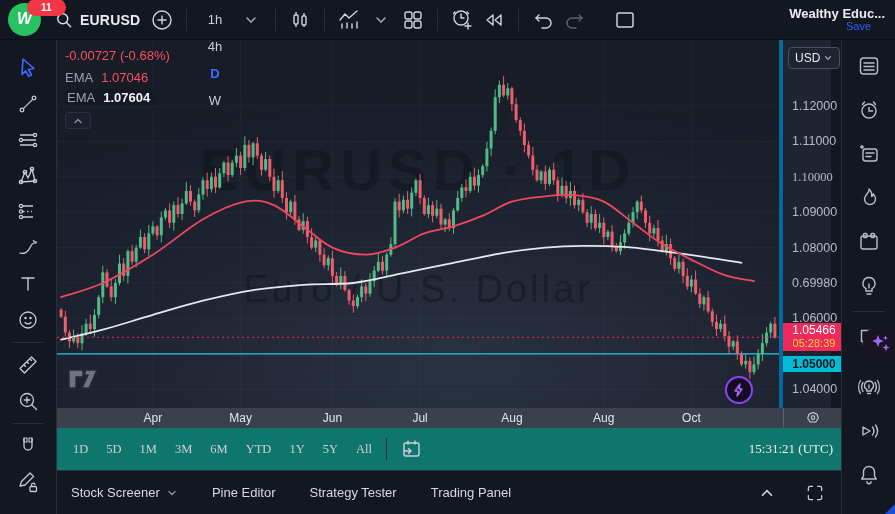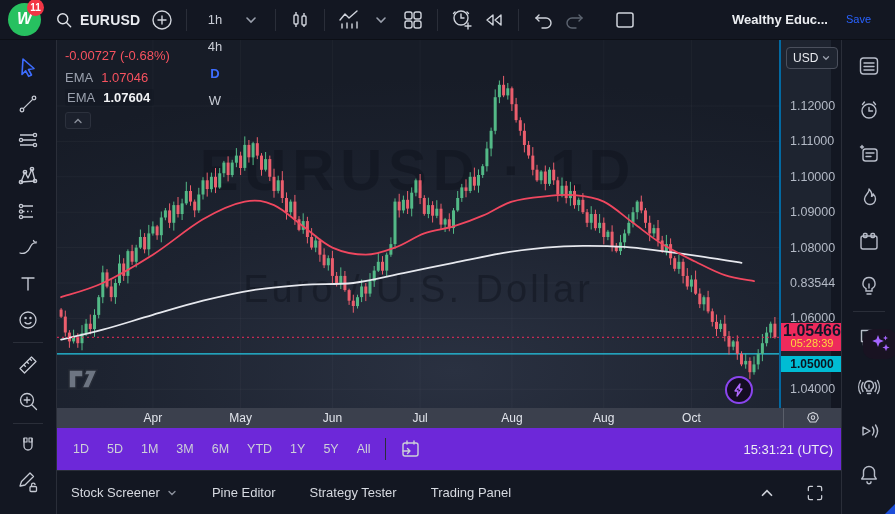--- a/index.html
+++ b/index.html
@@ -7,27 +7,27 @@
   body { font-family:"Liberation Sans", sans-serif; }
   #app { position:relative; width:895px; height:514px; background:#131722; color:#d1d4dc; overflow:hidden; user-select:none; }
 
   
   #topbar { position:absolute; left:0; top:0; width:895px; height:40px; background:#131722; display:flex; align-items:center; z-index:30; border-bottom:1px solid #0c0f16;}
   .vdiv { width:1px; height:22px; background:#2a2e39; margin:0 8px; flex:0 0 auto; }
   .tb-icon { display:flex; align-items:center; justify-content:center; width:32px; height:32px; border-radius:4px; cursor:pointer; flex:0 0 auto;}
   .tb-icon svg { display:block; }
   #logo-wrap { position:relative; width:48px; height:40px; flex:0 0 auto; }
   #logo { position:absolute; left:8px; top:3px; width:33px; height:33px; border-radius:50%; background:#27c160; display:flex; align-items:center; justify-content:center; color:#fff; font-weight:bold; font-style:italic; font-size:16px; }
-  #logo-badge { position:absolute; left:27px; top:-1px; min-width:17px; height:17px; border-radius:9px; background:#f23645; color:#fff; font-size:10px; font-weight:bold; display:flex; align-items:center; justify-content:center; padding:0 3px; }
+  #logo-badge { position:absolute; left:27px; top:-1px; min-width:17px; height:17px; border-radius:9px; background:#f23645; color:#fff; font-size:10px; font-weight:bold; display:flex; align-items:center; justify-content:center; padding:0 14px; }
   #symbol-btn { display:flex; align-items:center; gap:6px; padding:0 6px; height:32px; cursor:pointer; }
   #symbol-name { font-size:14px; font-weight:bold; color:#e9ebf0; letter-spacing:.2px; }
   #tf-row { display:flex; align-items:center; gap:4px;flex-direction:column; }
   .tf-btn { padding:4px 7px; font-size:13px; color:#c9cdd6; border-radius:4px; cursor:pointer; }
   .tf-btn.active { color:#3d6dff; font-weight:bold; }
-  #account { margin-left:auto; margin-right:10px; display:flex; flex-direction:row; align-items:flex-end; line-height:13px; cursor:pointer;gap:18px;}
+  #account { margin-left:auto; margin-right:10px; display:flex; flex-direction:column; align-items:flex-end; line-height:13px; cursor:pointer;}
   #account-name { font-size:13px; font-weight:bold; color:#eceef2; }
   #save-label { font-size:11px; color:#2962ff; margin-right:14px;}
 
   
   #left-toolbar { position:absolute; left:0; top:40px; width:57px; height:474px; background:#131722; border-right:1px solid #2a2e39; display:flex; flex-direction:column; align-items:center; z-index:25; }
   .lt-slot { width:38px; height:36px; display:flex; align-items:center; justify-content:center; cursor:pointer; border-radius:4px; }
   .lt-hr { width:30px; height:1px; background:#2a2e39; margin:4px 0; }
 
   
   #chart { position:absolute; left:57px; top:40px; width:722px; height:368px; background:radial-gradient(ellipse 90% 80% at 55% 90%, #2a3141 0%, #1d2330 55%, #171c27 100%); overflow:hidden; }
@@ -41,35 +41,35 @@
   .ema-row.chip { background:rgba(19,23,34,.55); border-radius:2px; padding-left:2px;}
   .ema-label { color:#9aa0ad; }
   .ema-val-red { color:#f7525f; }
   .ema-val-white { color:#f1f2f5; font-weight:bold; }
   #legend-collapse { margin-top:6px; width:26px; height:17px; background:#1b202c; border:1px solid #2c313d; border-radius:3px; color:#8c919c; font-size:10px; display:flex; align-items:center; justify-content:center; cursor:pointer; }
 
   #tv-logo { position:absolute; left:10px; top:326px; cursor:pointer; }
   #boost-badge { position:absolute; left:668px; top:336px; width:28px; height:28px; border-radius:50%; background:#140d22; border:2px solid #8a45ee; display:flex; align-items:center; justify-content:center; cursor:pointer; }
 
   
-  #price-axis { position:absolute; left:779px; top:40px; width:52px; height:388px; background:#1e2430; border-left:2px solid #0369a1; z-index:10; }
+  #price-axis { position:absolute; left:779px; top:40px; width:52px; height:388px; background:#1e2430; border-left:4px solid #0369a1; z-index:10; }
   .p-tick { position:absolute; left:9px; font-size:12.5px; color:#b4bac6; }
   #usd-select { position:absolute; left:5px; top:7px; width:52px; height:22px; border:1px solid #4a4f5c; border-radius:4px; display:flex; align-items:center; justify-content:space-between; padding:0 6px; font-size:12px; color:#e8eaef; cursor:pointer; background:#1e2430;}
   #last-price-label { position:absolute; left:0; width:62px; background:#ee2a5c; text-align:center; line-height:13px; padding:1px 0; z-index:3;}
-  #last-price-val { color:#0f172a; font-size:16px; font-weight:bold; }
+  #last-price-val { color:#ffffff; font-size:12px; font-weight:normal; }
   #countdown { color:#ffd83d; font-size:11px; }
   #level-label { position:absolute; left:0; width:62px; background:#00bcd4; color:#0b1520; text-align:center; font-size:12px; font-weight:bold; padding:1px 0; z-index:2;}
 
   
   #time-axis { position:absolute; left:57px; top:408px; width:726px; height:20px; background:#3b404d; z-index:11; }
   .m-tick { position:absolute; top:3px; width:36px; margin-left:-18px; text-align:center; font-size:12px; color:#e2e5ec; cursor:pointer;}
   #axis-corner { position:absolute; left:783px; top:408px; width:58px; height:20px; background:#3b404d; border-left:1px solid #5a5f6a; display:flex; align-items:center; justify-content:center; z-index:12; cursor:pointer;}
 
   
-  #range-row { position:absolute; left:57px; top:428px; width:784px; height:42px; background:#6d28d9; display:flex; align-items:center; padding-left:10px; z-index:10;}
+  #range-row { position:absolute; left:57px; top:428px; width:784px; height:42px; background:#0f766e; display:flex; align-items:center; padding-left:10px; z-index:10;font-family:Liberation Serif, serif;}
   .range-btn { padding:4px 6px; font-size:12.5px; color:#cdd0d8; cursor:pointer; border-radius:3px; }
   #clock { margin-left:auto; margin-right:8px; font-size:13px; color:#eceef2; cursor:pointer;}
 
   
   #footer { position:absolute; left:57px; top:470px; width:784px; height:44px; border-top:1px solid #2a2e39; background:#131722; display:flex; align-items:center; padding-left:14px; z-index:10;}
   .footer-item { font-size:13px; color:#d6d9e0; margin-right:34px; cursor:pointer; display:flex; align-items:center; gap:6px;}
   #footer-right { margin-left:auto; margin-right:10px; display:flex; gap:16px; align-items:center;}
 
   
   #right-sidebar { position:absolute; left:841px; top:40px; width:54px; height:474px; background:#131722; border-left:1px solid #2a2e39; display:flex; flex-direction:column; align-items:center; z-index:20;}
@@ -671,24 +671,24 @@
   <div id="price-axis">
     <div id="usd-select">
       <span>USD</span>
       <svg width="10" height="10" viewBox="0 0 16 16" fill="none" stroke="#9aa0ad" stroke-width="2" stroke-linecap="round">
           <path d="M4 6l4 4 4-4"></path>
         </svg>
     </div>
     <div id="p-ticks">
         <div class="p-tick" style="top: 59px;">1.12000</div>
         <div class="p-tick" style="top: 94.4px;">1.11000</div>
-        <div class="p-tick" style="top: 129.8px;">1.10000</div>
+        <div class="p-tick" style="top: 129.8px; font-family: Liberation Serif, serif;">1.10000</div>
         <div class="p-tick" style="top: 165.2px;">1.09000</div>
         <div class="p-tick" style="top: 200.6px;">1.08000</div>
-        <div class="p-tick" style="top: 236px;">0.83544</div>
+        <div class="p-tick" style="top: 236px;">0.69980</div>
         <div class="p-tick" style="top: 271.4px;">1.06000</div>
         <div class="p-tick" style="top: 342.2px;">1.04000</div>
       </div>
     <div id="last-price-label" style="top: 283.304px;">
       <div id="last-price-val">1.05466</div>
       <div id="countdown">05:28:39</div>
     </div>
     <div id="level-label" style="top: 315.8px;">1.05000</div>
   </div>
 

